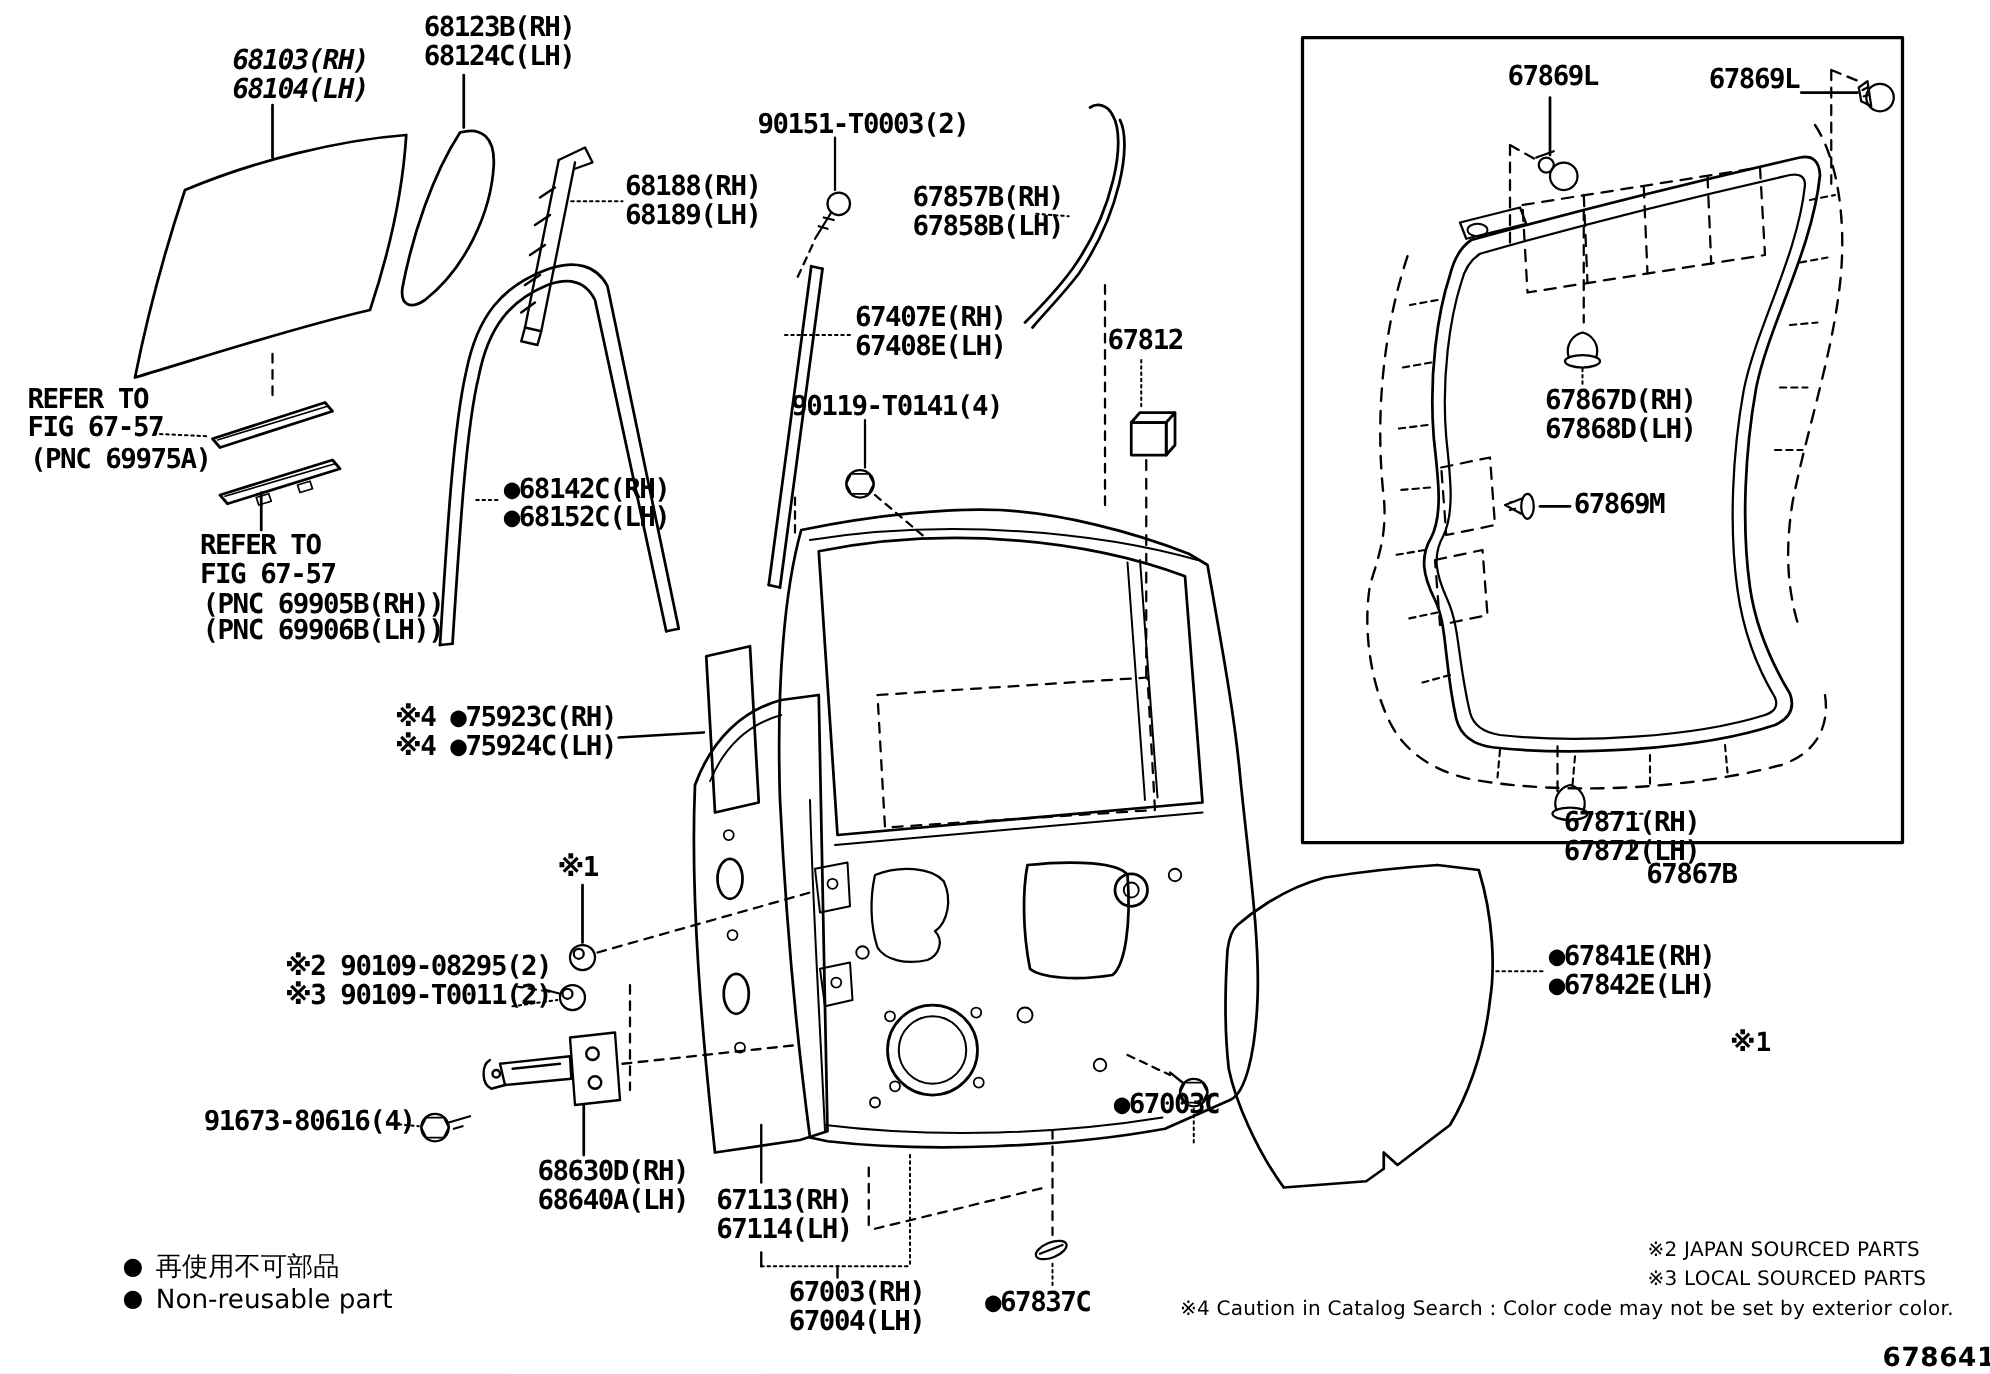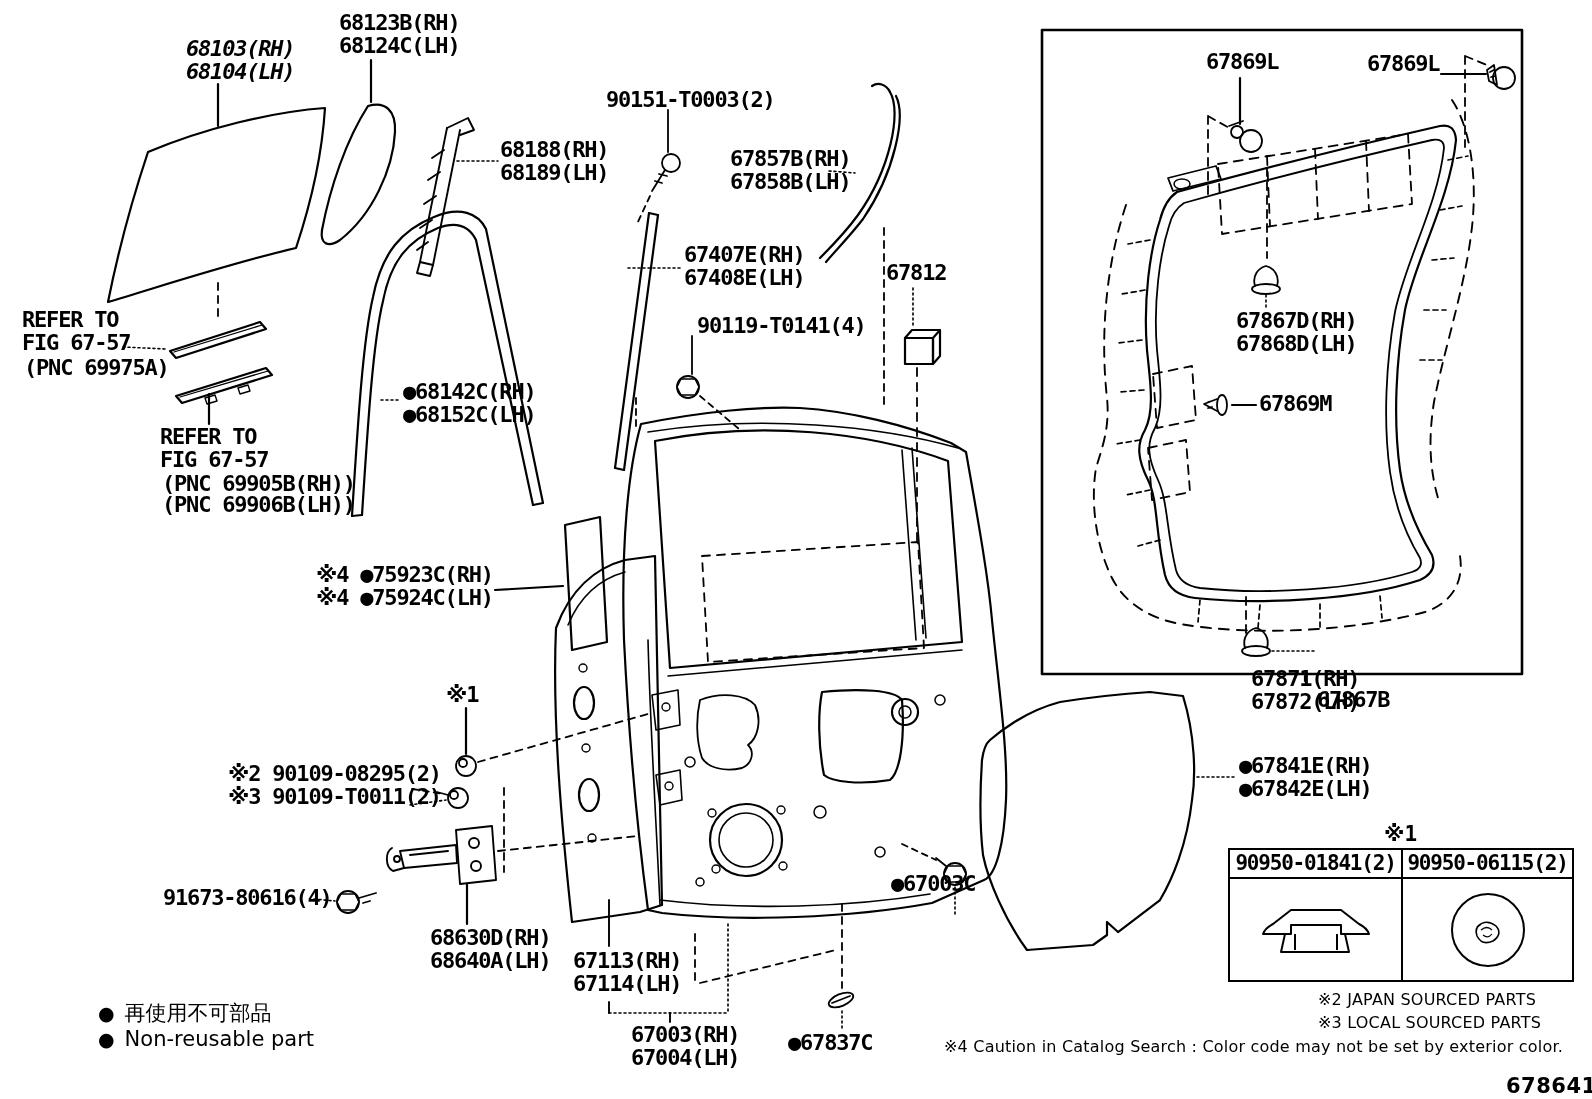--- a/index.html
+++ b/index.html
@@ -291,69 +291,47 @@
 
 </svg>
 
 <div id="labels-layer">
       <div class="plabel" style="left: 186px; top: 37px; font-style: italic;"><div>68103(RH)</div><div>68104(LH)</div></div>
       <div class="plabel" style="left: 339px; top: 11px;"><div>68123B(RH)</div><div>68124C(LH)</div></div>
       <div class="plabel" style="left: 606px; top: 88px;"><div>90151-T0003(2)</div></div>
       <div class="plabel" style="left: 500px; top: 138px;"><div>68188(RH)</div><div>68189(LH)</div></div>
       <div class="plabel" style="left: 706px; top: 147px; margin-left: 24px;"><div>67857B(RH)</div><div>67858B(LH)</div></div>
       <div class="plabel" style="left: 684px; top: 243px; text-align: right;"><div>67407E(RH)</div><div>67408E(LH)</div></div>
-      <div class="plabel" style="left: 666px; top: 314px; padding-left: 31px;"><div>90119-T0141(4)</div></div>
+      <div class="plabel" style="left: 633px; top: 314px;"><div>90119-T0141(4)</div></div>
       <div class="plabel" style="left: 886px; top: 261px;"><div>67812</div></div>
       <div class="plabel" style="left: 403px; top: 380px;"><div>●68142C(RH)</div><div>●68152C(LH)</div></div>
       <div class="plabel" style="left: 22px; top: 308px;"><div>REFER TO</div><div>FIG 67-57</div></div>
       <div class="plabel small" style="left: 24px; top: 357px;"><div>(PNC 69975A)</div></div>
       <div class="plabel" style="left: 160px; top: 425px;"><div>REFER TO</div><div>FIG 67-57</div></div>
       <div class="plabel small" style="left: 162px; top: 473px;"><div>(PNC 69905B(RH))</div><div>(PNC 69906B(LH))</div></div>
       <div class="plabel" style="left: 316px; top: 563px;"><div>※4 ●75923C(RH)</div><div>※4 ●75924C(LH)</div></div>
       <div class="plabel" style="left: 446px; top: 683px;"><div>※1</div></div>
       <div class="plabel" style="left: 228px; top: 762px;"><div>※2 90109-08295(2)</div><div>※3 90109-T0011(2)</div></div>
       <div class="plabel" style="left: 163px; top: 886px;"><div>91673-80616(4)</div></div>
       <div class="plabel" style="left: 430px; top: 926px;"><div>68630D(RH)</div><div>68640A(LH)</div></div>
       <div class="plabel" style="left: 573px; top: 949px;"><div>67113(RH)</div><div>67114(LH)</div></div>
       <div class="plabel" style="left: 631px; top: 1023px;"><div>67003(RH)</div><div>67004(LH)</div></div>
       <div class="plabel" style="left: 788px; top: 1031px;"><div>●67837C</div></div>
       <div class="plabel" style="left: 891px; top: 872px;"><div>●67003C</div></div>
       <div class="plabel" style="left: 1206px; top: 50px;"><div>67869L</div></div>
       <div class="plabel" style="left: 1367px; top: 52px;"><div>67869L</div></div>
       <div class="plabel" style="left: 1236px; top: 309px;"><div>67867D(RH)</div><div>67868D(LH)</div></div>
       <div class="plabel" style="left: 1259px; top: 392px;"><div>67869M</div></div>
       <div class="plabel" style="left: 1317px; top: 640px; margin-top: 48px;"><div>67867B</div></div>
-      <div class="plabel" style="left: 1251px; top: 667px;"><div>67871(RH)</div><div>67872(LH)</div></div>
+      <div class="plabel" style="left: 1251px; top: 647px;"><div>67871(RH)</div><div>67872(LH)</div></div>
       <div class="plabel" style="left: 1239px; top: 754px;"><div>●67841E(RH)</div><div>●67842E(LH)</div></div>
     </div>
 
 <div class="marker" style="left:1384px;top:822px;position:absolute;">※1</div>
 
-<div class="ftable" style="left:1228px;top:848px;width:342px;height:130px;">
-  <div class="ft-row head">
-    <div class="ft-cell h">90950-01841(2)</div>
-    <div class="ft-cell h">90950-06115(2)</div>
-  </div>
-  <div class="ft-row">
-    <div class="ft-cell ft-body-cell">
-      <svg width="122" height="64" viewBox="0 0 122 64" fill="none" stroke="#000" stroke-width="2" stroke-linejoin="round">
-        <path d="M 8,36 Q 10,30 18,26 L 36,12 L 86,12 L 104,26 Q 112,30 114,36 L 86,36 L 86,27 L 36,27 L 36,36 Z"></path>
-        <path d="M 30,36 L 26,54 L 94,54 L 90,36"></path>
-        <path d="M 40,36 L 40,52 M 82,36 L 82,52"></path>
-      </svg>
-    </div>
-    <div class="ft-cell ft-body-cell">
-      <svg width="90" height="90" viewBox="0 0 90 90" fill="none" stroke="#000" stroke-width="2">
-        <circle cx="45" cy="45" r="36"></circle>
-        <path d="M 34,42 q 9,-9 19,-1 q 7,8 -3,15 q -11,5 -16,-5 q -3,-8 4,-12" stroke-width="1.6"></path>
-        <path d="M 38,45 q 6,-5 11,0 M 40,50 q 5,4 9,-1" stroke-width="1.2"></path>
-      </svg>
-    </div>
-  </div>
-</div>
 
 <div class="note" style="left:1318px;top:990px;">※2 JAPAN SOURCED PARTS</div>
 <div class="note" style="left:1318px;top:1013px;">※3 LOCAL SOURCED PARTS</div>
 <div class="note" style="left:944px;top:1037px;">※4 Caution in Catalog Search : Color code may not be set by exterior color.</div>
 
 <div class="legend" style="left:98px;top:1000px;">
   <div class="legend-row">
     <span class="bullet">●</span>
     <span>再使用不可部品</span>
   </div>

